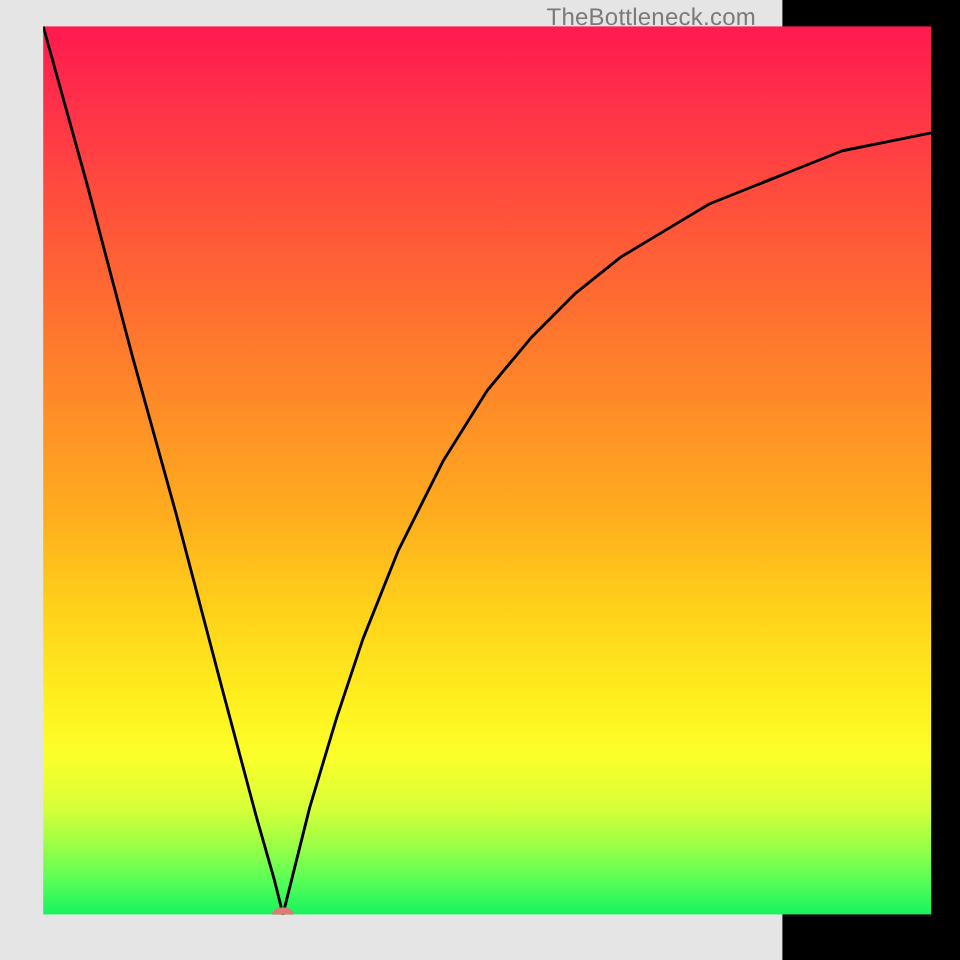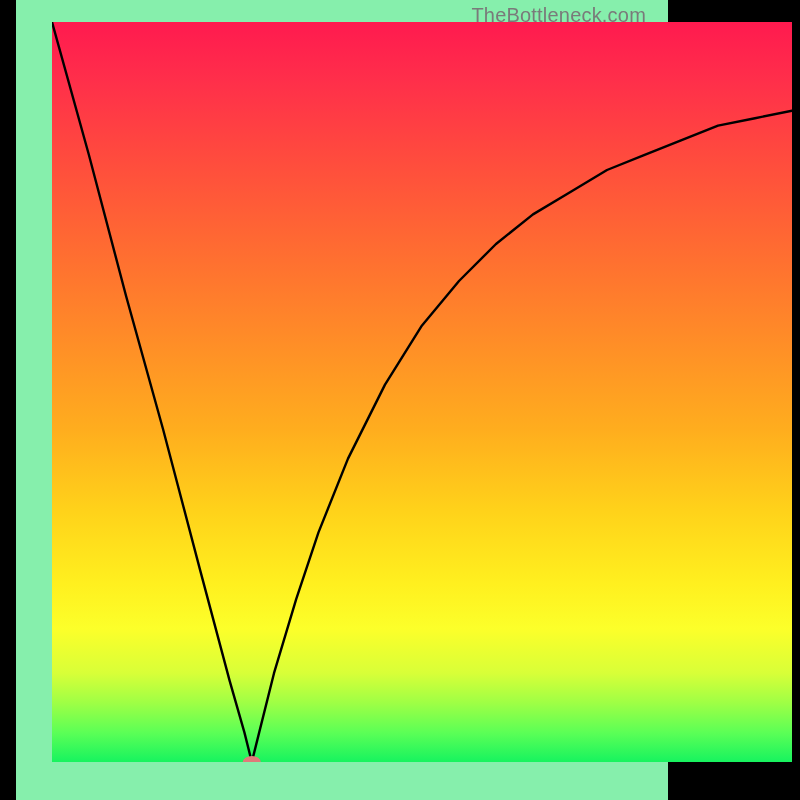--- a/index.html
+++ b/index.html
@@ -8,22 +8,21 @@
     width: 800px;
     height: 800px;
     overflow: hidden;
     background: #000;
     font-family: Arial, Helvetica, sans-serif;
   }
   .frame {
     position: relative;
     width: 652px;
     height: 800px;
-    background: #86efac;
-    margin-left: 16px;
+    background: #e5e5e5;
   }
   .plot-area {
     position: absolute;
     left: 36px;
     top: 22px;
     width: 740px;
     height: 740px;
     
     background: linear-gradient(to bottom,
       #ff1a4f 0%,

